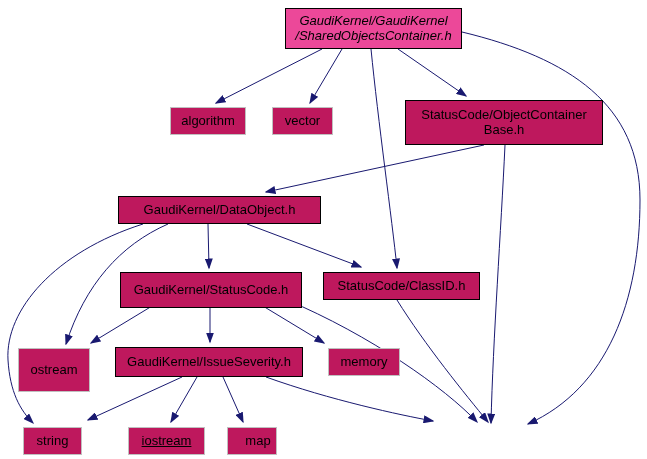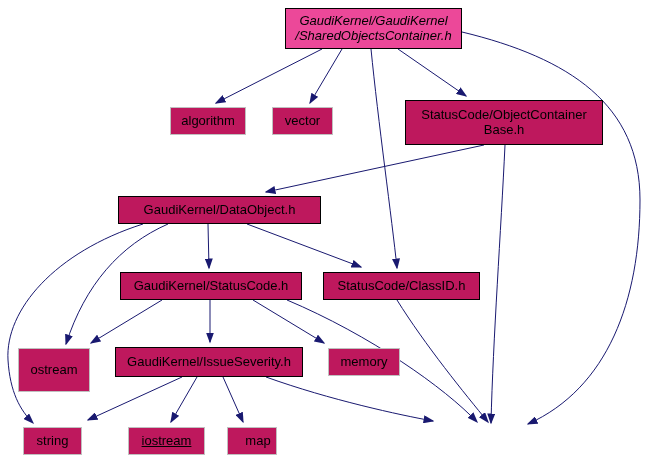--- a/index.html
+++ b/index.html
@@ -85,21 +85,21 @@
 
   <div class="node system" style="left:170px; top:107px; width:76px; height:28px;">algorithm</div>
 
   <div class="node system" style="left:272px; top:107px; width:61px; height:28px;">vector</div>
 
   <div class="node" style="left:405px; top:100px; width:198px; height:45px;">StatusCode/ObjectContainer
 Base.h</div>
 
   <div class="node" style="left:118px; top:196px; width:203px; height:28px;">GaudiKernel/DataObject.h</div>
 
-  <div class="node" style="left:120px; top:272px; width:182px; height:28px;">GaudiKernel/StatusCode.h</div>
+  <div class="node" style="left:120px; top:272px; width:182px; height:36px;">GaudiKernel/StatusCode.h</div>
 
   <div class="node" style="left:323px; top:272px; width:157px; height:28px;">StatusCode/ClassID.h</div>
 
   <div class="node system" style="left:18px; top:348px; width:72px; height:44px;">ostream</div>
 
   <div class="node" style="left:115px; top:347px; width:188px; height:30px;">GaudiKernel/IssueSeverity.h</div>
 
   <div class="node system" style="left:328px; top:348px; width:72px; height:28px;">memory</div>
 
   <div class="node system" style="left:23px; top:427px; width:59px; height:28px;">string</div>

